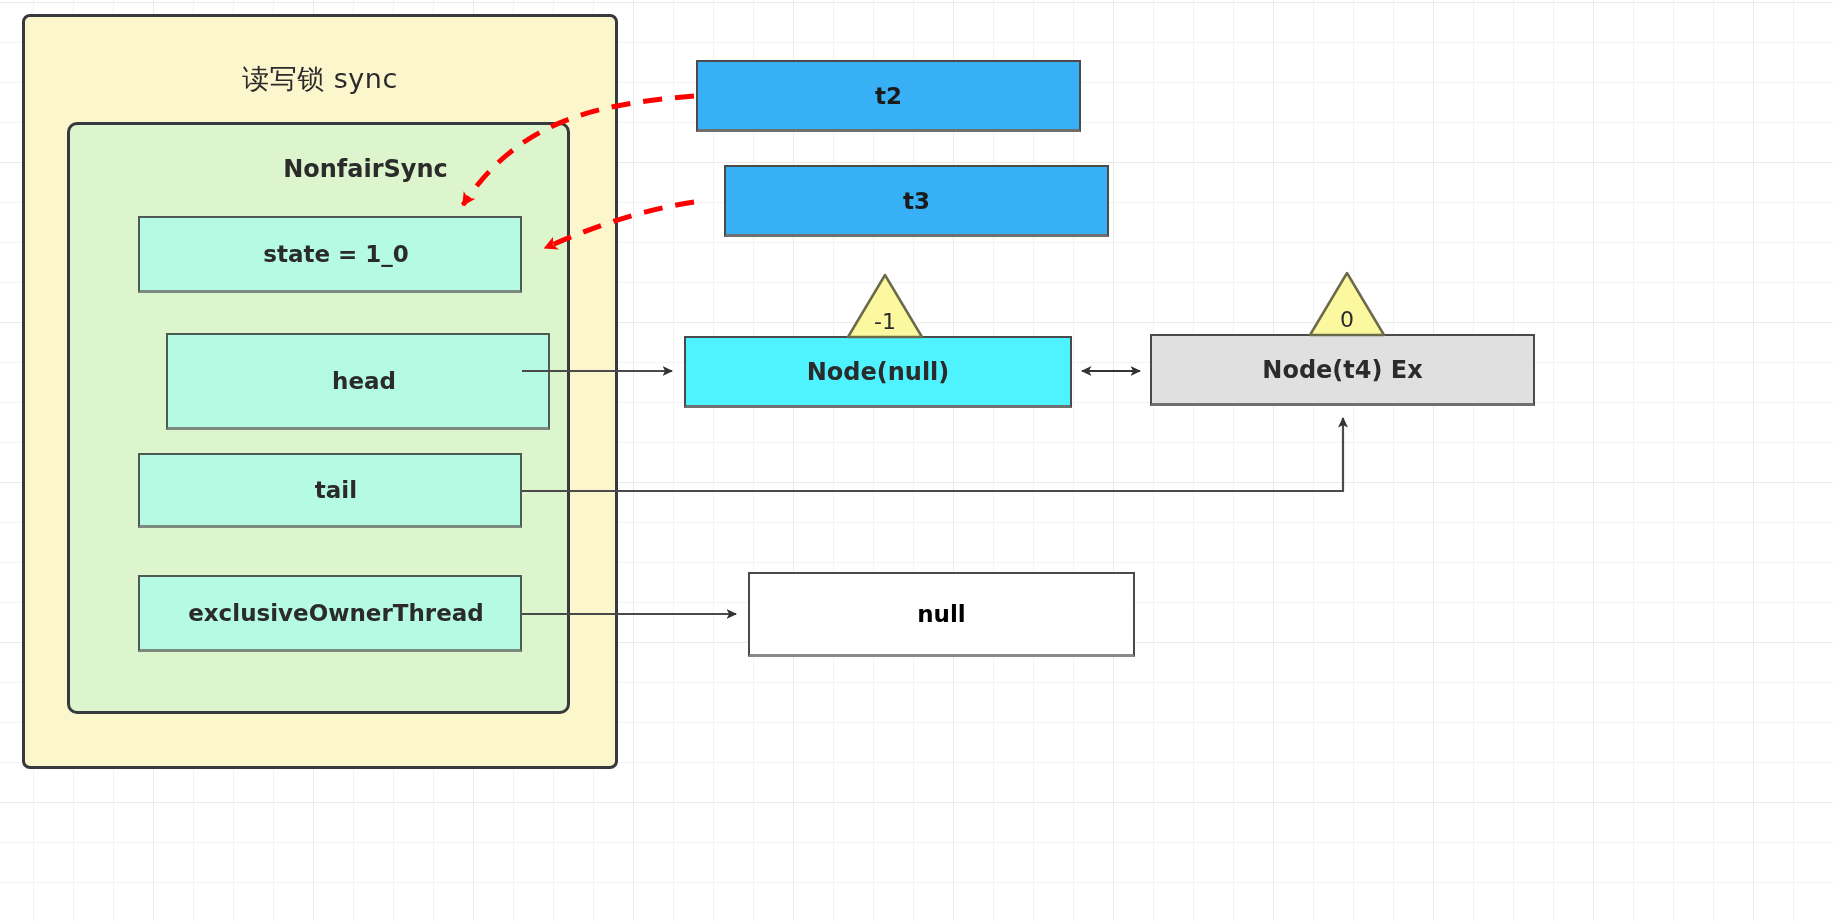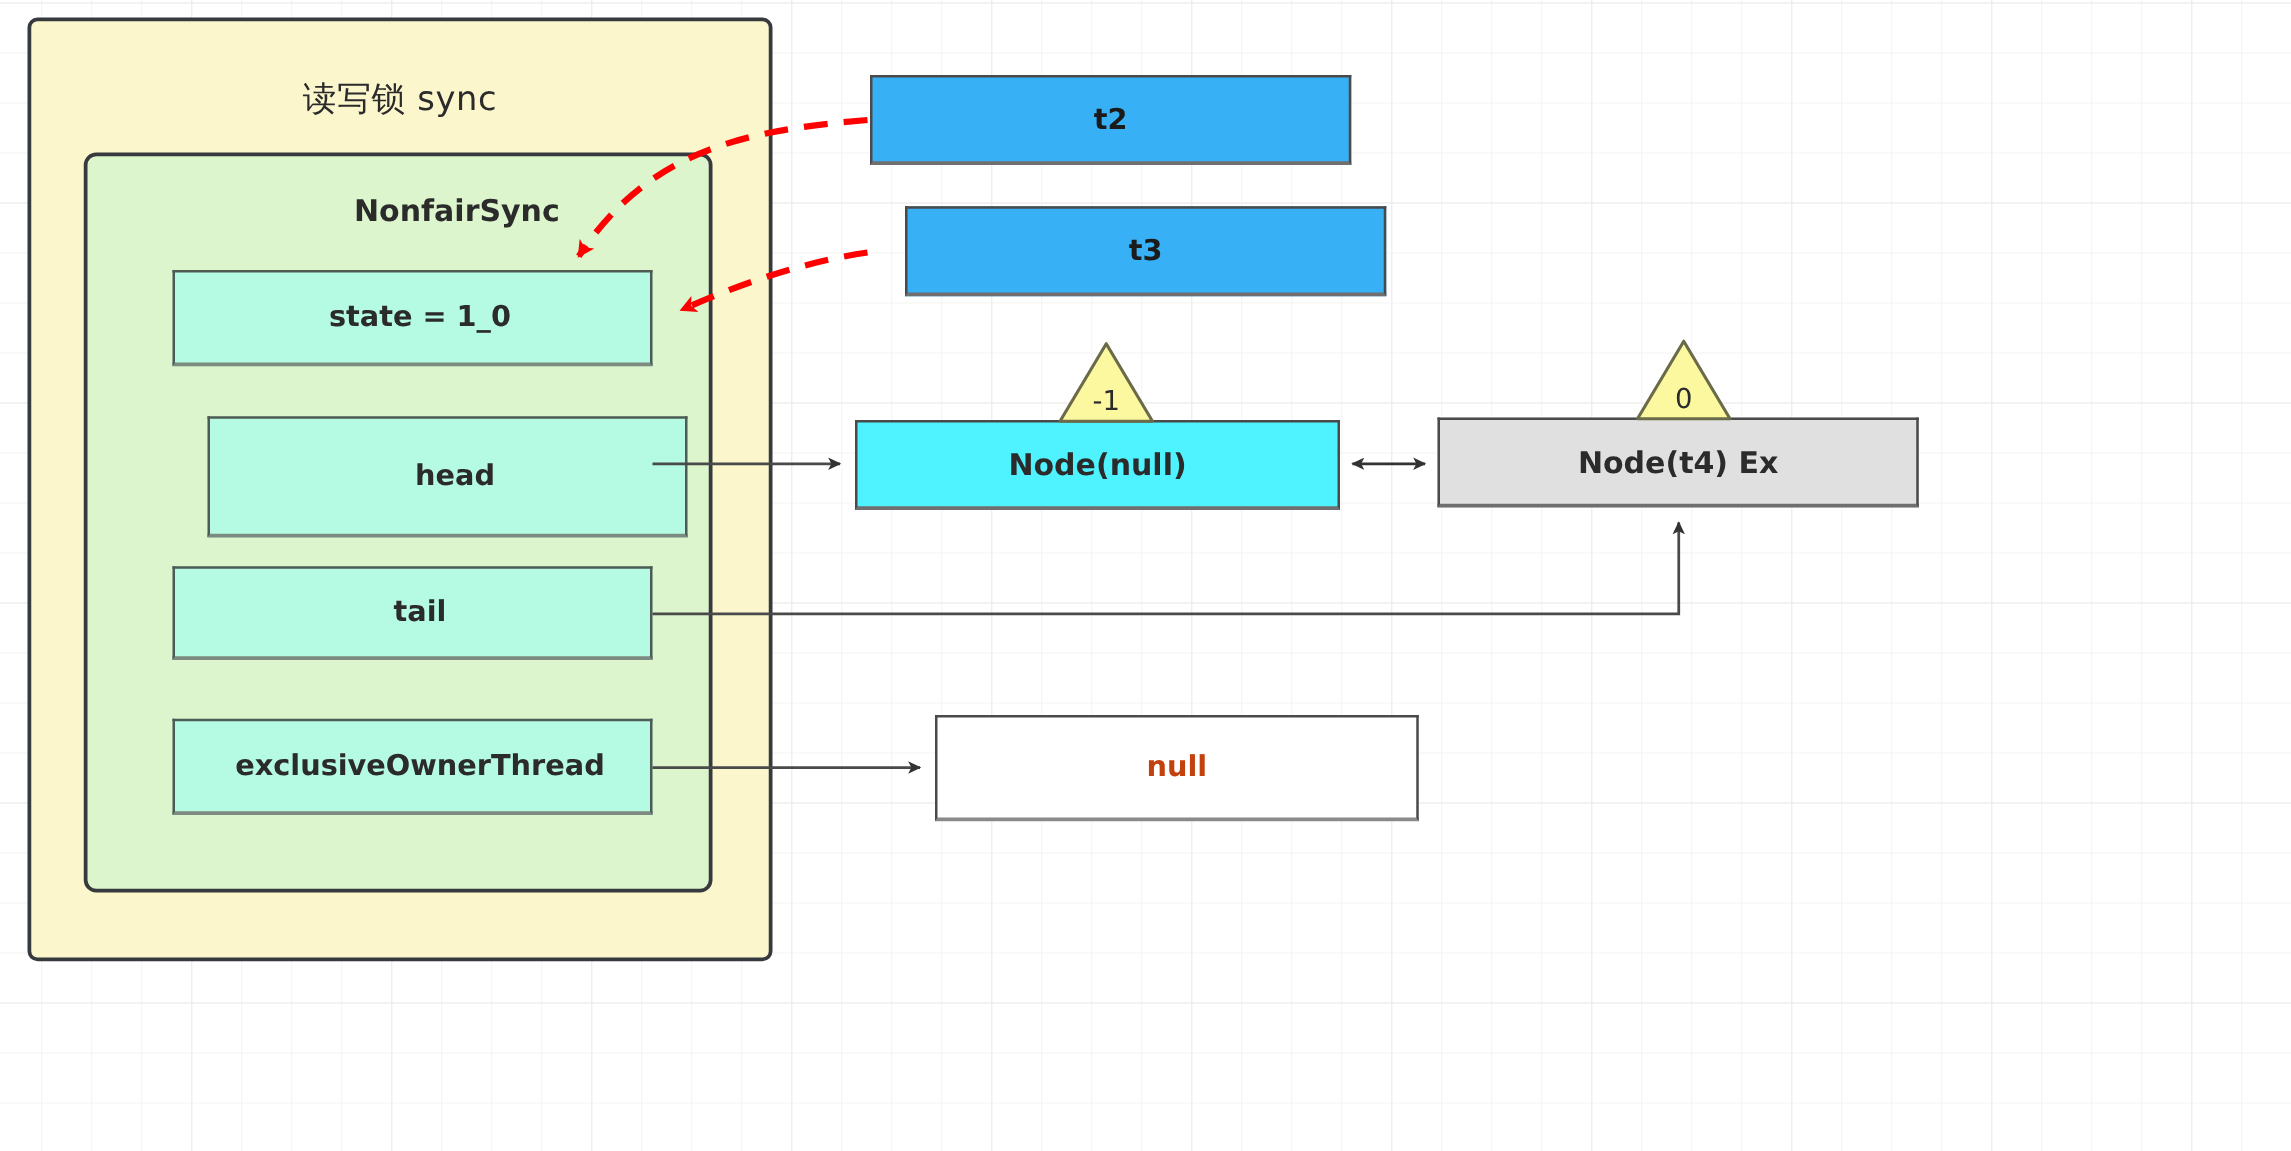--- a/index.html
+++ b/index.html
@@ -115,21 +115,21 @@
     font-weight: bold;
     color: #2b2b2b;
   }
   .null-box {
     left: 748px; top: 572px; width: 387px; height: 85px;
     background: #ffffff;
     border: 2px solid #4a4a4a;
     border-bottom: 3px solid #8a8a8a;
     font-size: 23px;
     font-weight: bold;
-    color: #c2410c;
+    color: #000000;
   }
   .tri-wrap {
     position: absolute;
     display: flex;
     align-items: flex-end;
     justify-content: center;
   }
   .tri-label {
     position: absolute;
     bottom: 6px;

